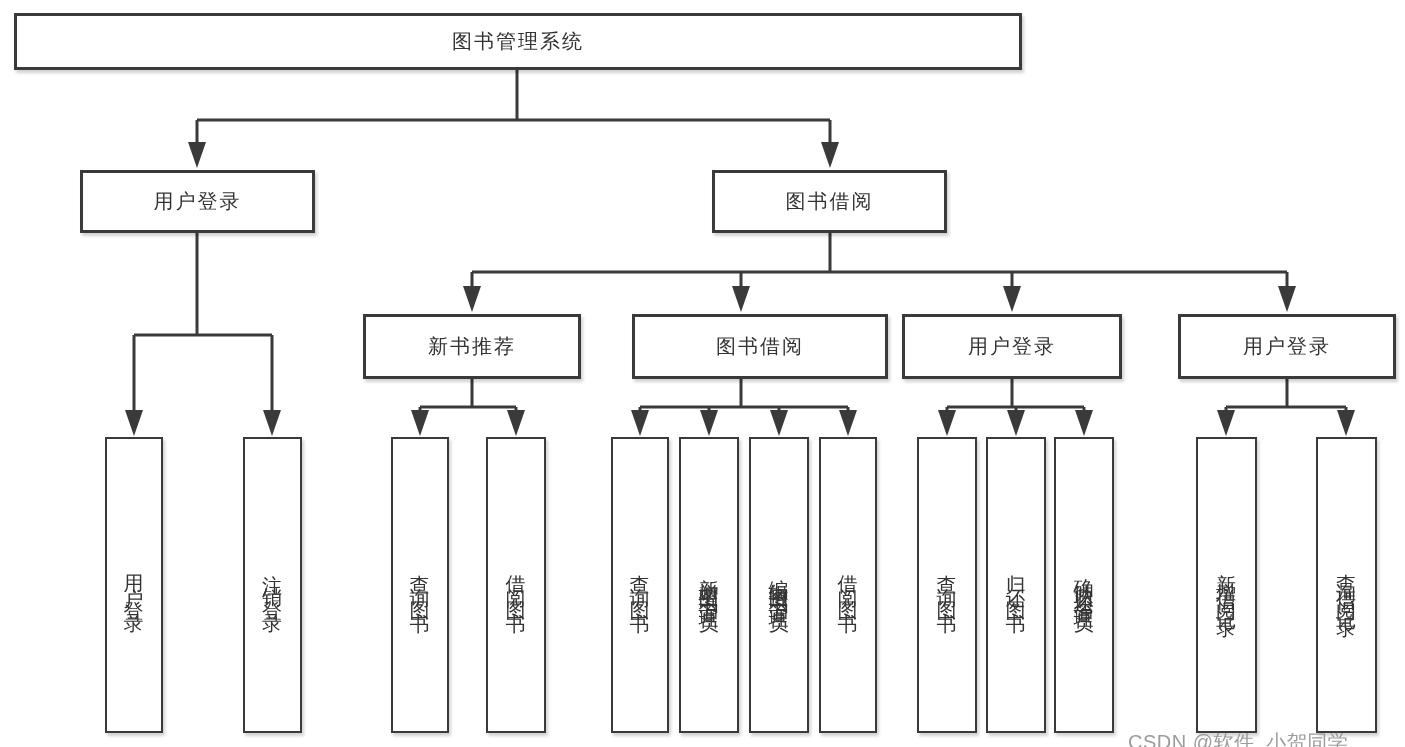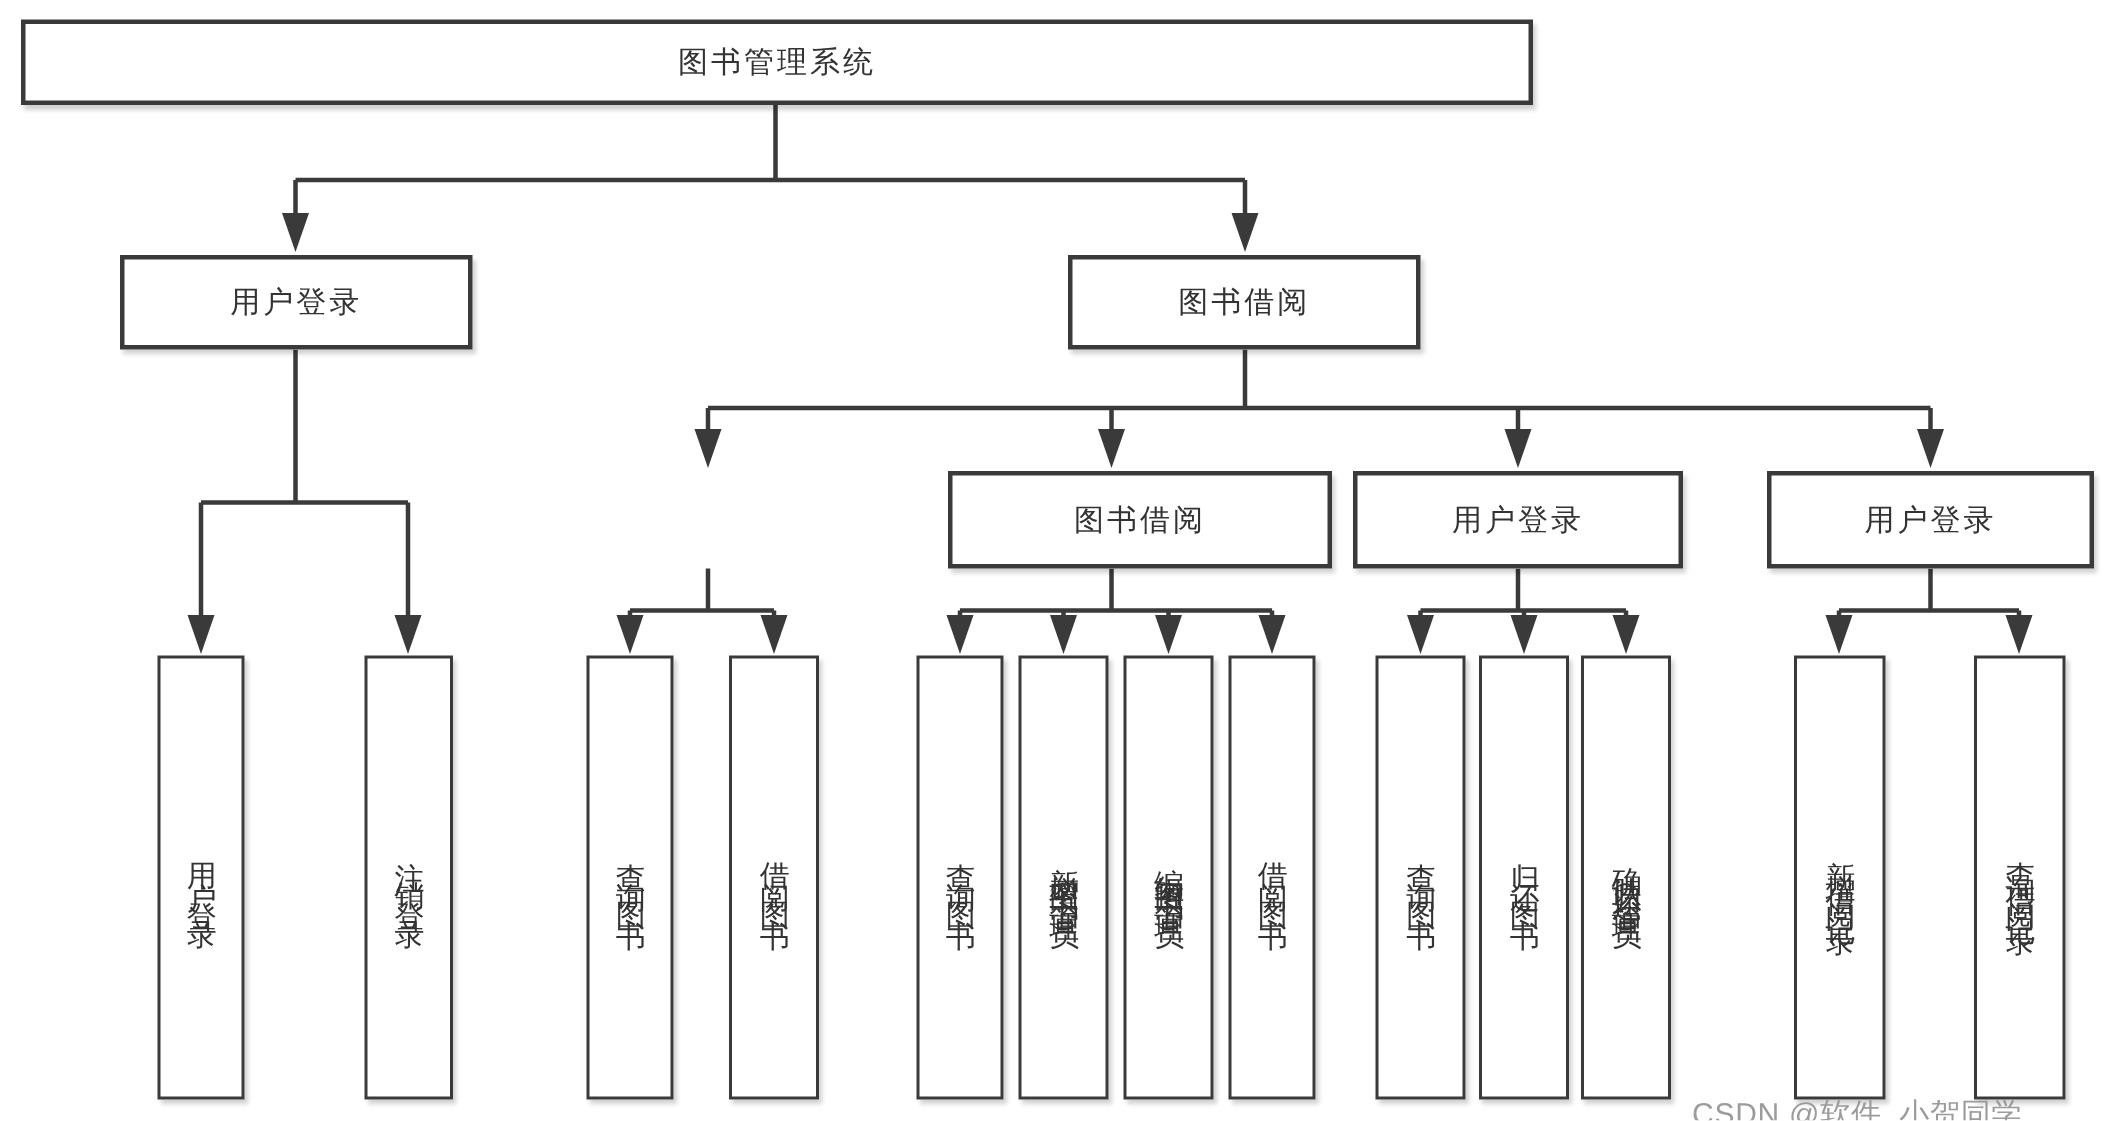--- a/index.html
+++ b/index.html
@@ -88,20 +88,23 @@
     <span>图书管理系统</span>
   </div>
 
   <div class="node lvl1" style="left:80px;">
     <span>用户登录</span>
   </div>
   <div class="node lvl1" style="left:712px;">
     <span>图书借阅</span>
   </div>
 
+  <div class="node lvl2" style="left:363px;width:218px;">
+    <span>新书推荐</span>
+  </div>
   <div class="node lvl2" style="left:632px;width:256px;">
     <span>图书借阅</span>
   </div>
   <div class="node lvl2" style="left:902px;width:220px;">
     <span>用户登录</span>
   </div>
   <div class="node lvl2" style="left:1178px;width:218px;">
     <span>用户登录</span>
   </div>
 

